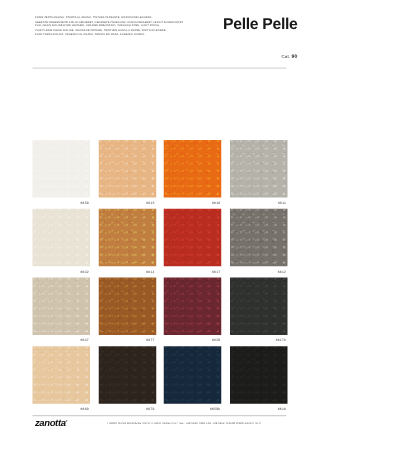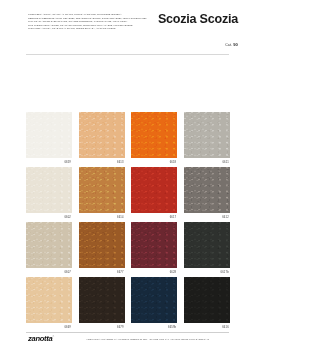--- a/index.html
+++ b/index.html
@@ -130,21 +130,21 @@
   <div class="header">
 
     <div class="spec-block">
       <div class="spec-line">FIORE TESTA ANILINA, STAMPA AL GRANO, TINTURA PASSANTE, RIFINIZIONE LEGGERA.</div>
       <div class="spec-line">OBERSTE NARBENSEITE ANILIN-GEFAERBT, GENARBTE PRAEGUNG, DURCHGEFAERBT, LEICHT ZUGERICHTET.</div>
       <div class="spec-line">FULL GRAIN ANILINE DYED LEATHER, GRAINED EMBOSSING, THROUGH DYED, LIGHT FINISH.</div>
       <div class="spec-line">CUIR PLEINE FLEUR ANILINE, GRAINAGE IMPRIME, TEINTURE DANS LA MASSE, FINITION LEGERE.</div>
       <div class="spec-line">FLOR PLENA ANILINA, GRABADO AL GRANO, TENIDO EN MASA, ACABADO LIGERO.</div>
     </div>
 
-    <div class="brand-title">Scozia Scozia</div>
+    <div class="brand-title">Pelle Pelle</div>
 
     <div class="cat-label">
       <span>Cat.</span>
       <b>90</b>
     </div>
 
     <div class="rule-top"></div>
   </div>
 
   <div class="grid">

